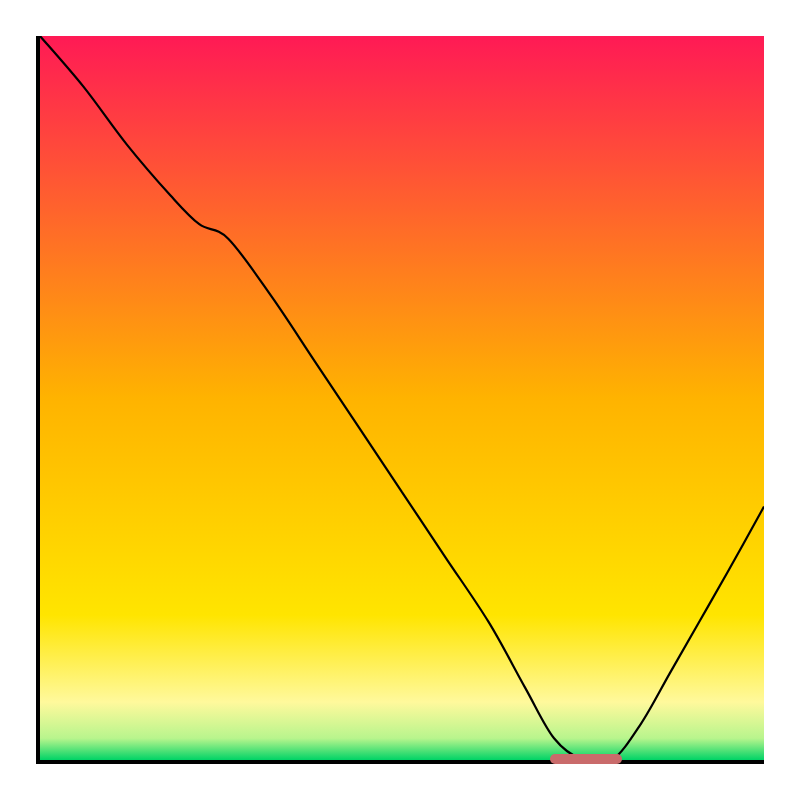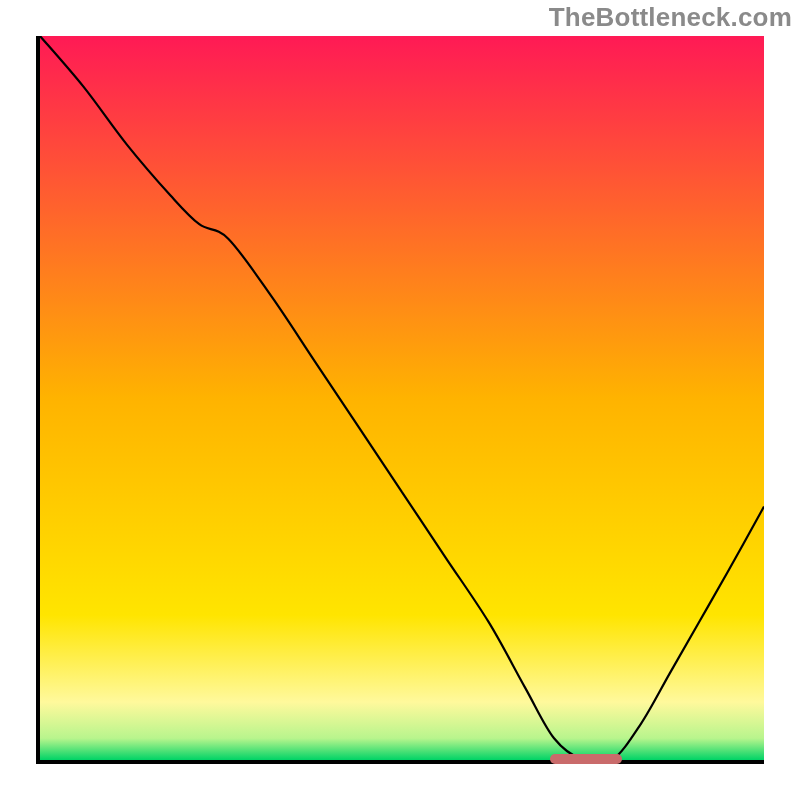--- a/index.html
+++ b/index.html
@@ -53,21 +53,20 @@
     position: absolute;
     height: 10px;
     border-radius: 5px;
     background: #c96b6b;
   }
 </style>
 </head>
 <body>
 
 <div class="container">
-  <div class="watermark">TheBottleneck.com</div>
 
   <div class="plot-area">
     <svg class="gradient" viewBox="0 0 100 100" preserveAspectRatio="none">
       <defs>
         <linearGradient id="bg-grad" x1="0" y1="0" x2="0" y2="1">
             <stop offset="0%" stop-color="#ff1a55"></stop>
             <stop offset="50%" stop-color="#ffb300"></stop>
             <stop offset="80%" stop-color="#ffe500"></stop>
             <stop offset="92%" stop-color="#fff99c"></stop>
             <stop offset="97%" stop-color="#b8f58d"></stop>

